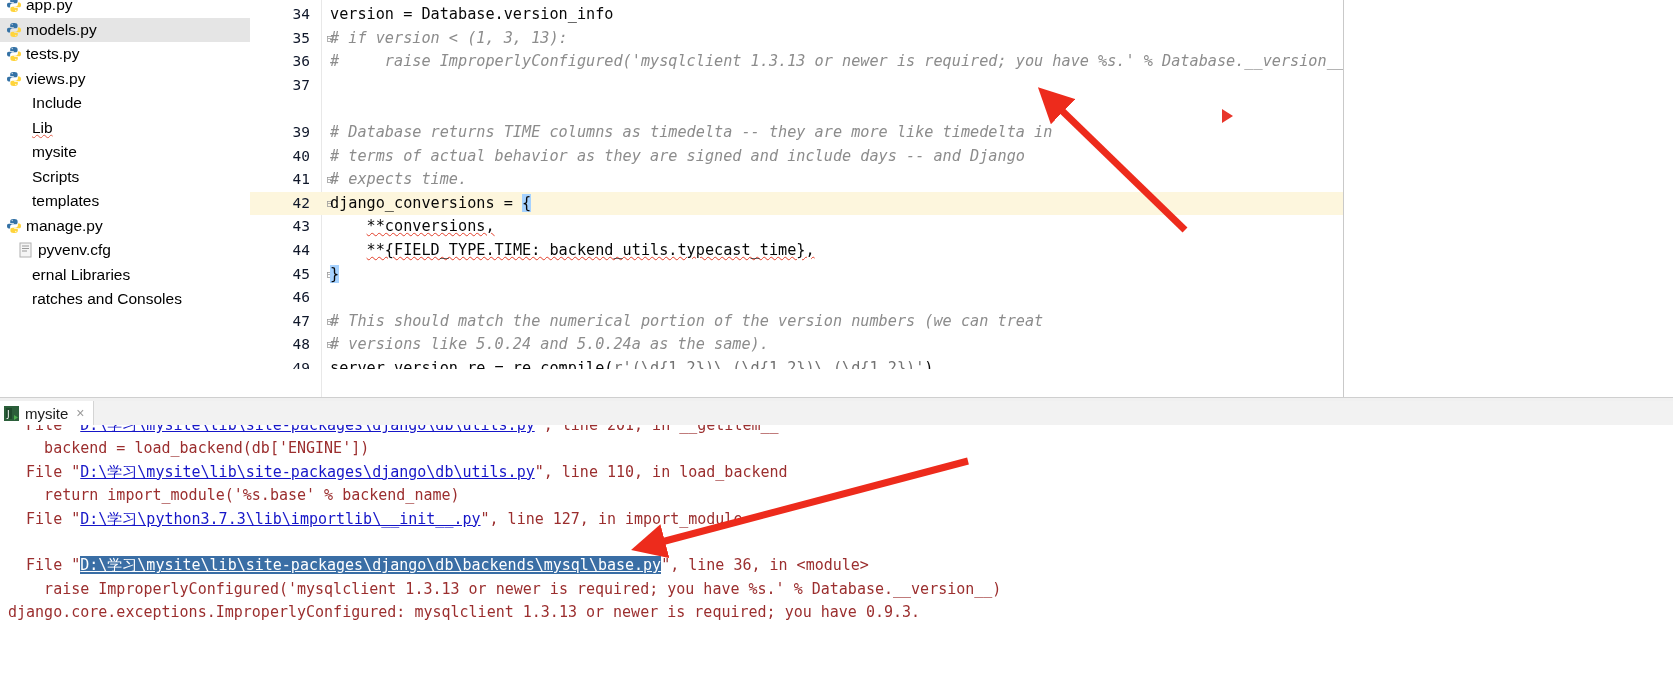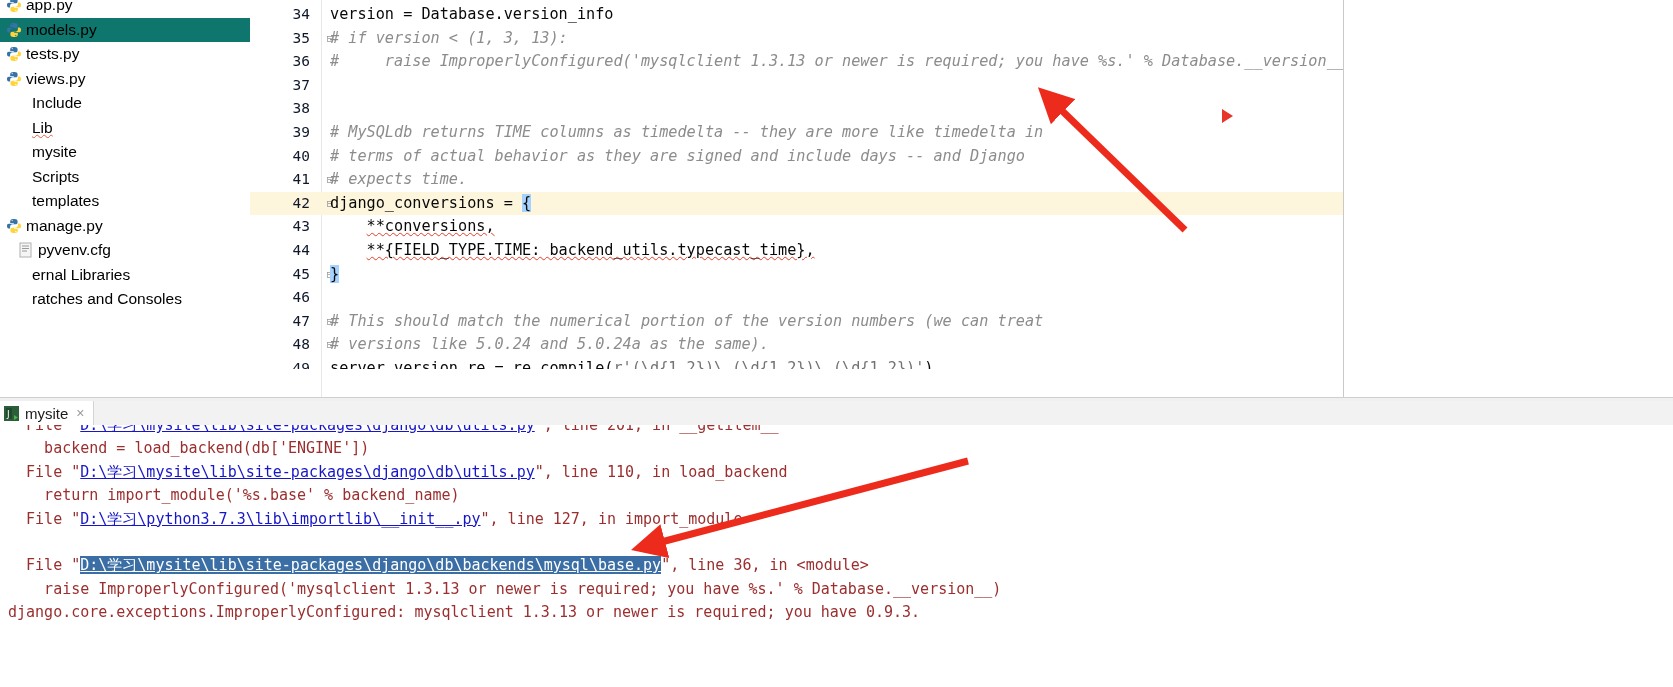--- a/index.html
+++ b/index.html
@@ -20,21 +20,21 @@
     position:absolute;left:0;top:0;width:250px;height:397px;
     background:#ffffff;
     border-right:6px solid #fca5a5;
     overflow:hidden;
   }
   .tree-row{
     position:relative;height:24.5px;line-height:24.5px;
     font-size:15.5px;color:#000000;
     white-space:nowrap;padding-left:26px;
   }
-  .tree-row.selected{background:#0f766e;}
+  .tree-row.selected{background:#e5e5e5;}
   .tree-row .pyicon{
     position:absolute;left:6px;top:4px;width:16px;height:16px;
   }
   .tree-row .pyicon svg{display:block;}
   .tree-label{display:inline-block;}
   .tree-row.indent-0{padding-left:4px;margin-left:28px;}
   .tree-row.indent-file{padding-left:26px;}
   .squiggle{
     text-decoration:underline;
     text-decoration-style:wavy;
@@ -183,22 +183,21 @@
       <div class="tree-row indent-0" style="top: 287px; position: absolute; left: 0px; right: 0px;"><span class="tree-label">ratches and Consoles</span></div>
     </div>
 
   <div id="editor">
     <div id="gutter"></div>
     <div id="gutter-line"></div>
   <div class="code-line" style="top: 3px;"><span class="ln">34</span><span class="ctext">version = Database.version_info</span></div>
       <div class="code-line" style="top: 26.6px;"><span class="ln">35</span><span class="fold">⊟</span><span class="ctext"><span class="cm"># if version &lt; (1, 3, 13):</span></span></div>
       <div class="code-line" style="top: 50.2px;"><span class="ln">36</span><span class="ctext"><span class="cm">#     raise ImproperlyConfigured('mysqlclient 1.3.13 or newer is required; you have %s.' % Database.__version__)</span></span></div>
       <div class="code-line" style="top: 73.8px;"><span class="ln">37</span><span class="ctext"></span></div>
-      <div class="code-line" style="top: 97.4px;"><span class="ln">38</span><span class="ctext"></span></div>
-      <div class="code-line" style="top: 121px;"><span class="ln">39</span><span class="ctext"><span class="cm"># MySQLdb returns TIME columns as timedelta -- they are more like timedelta in</span></span></div>
+      <div class="code-line" style="top: 121px;"><span class="ln">39</span><span class="ctext"><span class="cm"># Database returns TIME columns as timedelta -- they are more like timedelta in</span></span></div>
       <div class="code-line" style="top: 144.6px;"><span class="ln">40</span><span class="ctext"><span class="cm"># terms of actual behavior as they are signed and include days -- and Django</span></span></div>
       <div class="code-line" style="top: 168.2px;"><span class="ln">41</span><span class="fold">⊟</span><span class="ctext"><span class="cm"># expects time.</span></span></div>
       <div class="code-line current" style="top: 191.8px;"><span class="ln">42</span><span class="fold">⊟</span><span class="ctext"><span>django_conversions = </span><span class="sel-brace">{</span></span></div>
       <div class="code-line" style="top: 215.4px;"><span class="ln">43</span><span class="ctext"><span>    </span><span class="err-underline">**conversions,</span></span></div>
       <div class="code-line" style="top: 239px;"><span class="ln">44</span><span class="ctext"><span>    </span><span class="err-underline">**{FIELD_TYPE.TIME: backend_utils.typecast_time},</span></span></div>
       <div class="code-line" style="top: 262.6px;"><span class="ln">45</span><span class="fold">⊟</span><span class="ctext"><span></span><span class="sel-brace">}</span></span></div>
       <div class="code-line" style="top: 286.2px;"><span class="ln">46</span><span class="ctext"></span></div>
       <div class="code-line" style="top: 309.8px;"><span class="ln">47</span><span class="fold">⊟</span><span class="ctext"><span class="cm"># This should match the numerical portion of the version numbers (we can treat</span></span></div>
       <div class="code-line" style="top: 333.4px;"><span class="ln">48</span><span class="fold">⊟</span><span class="ctext"><span class="cm"># versions like 5.0.24 and 5.0.24a as the same).</span></span></div>
       <div class="code-line" style="top: 357px; overflow: hidden; height: 12px;"><span class="ln">49</span><span class="ctext">server_version_re = re.compile(<span class="str">r'(\d{1,2})\.(\d{1,2})\.(\d{1,2})'</span>)</span></div>

